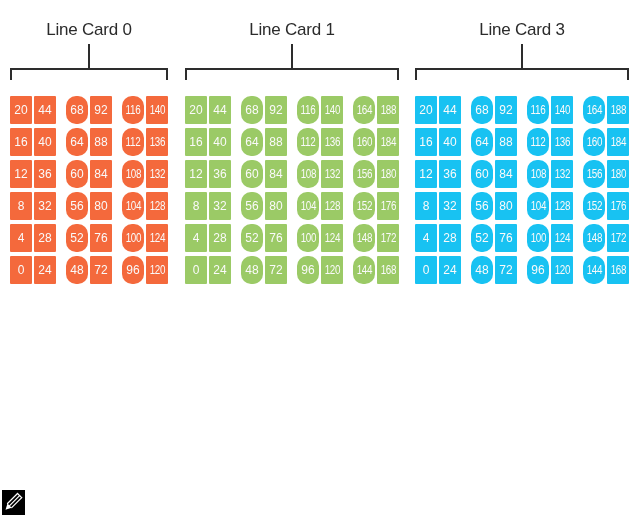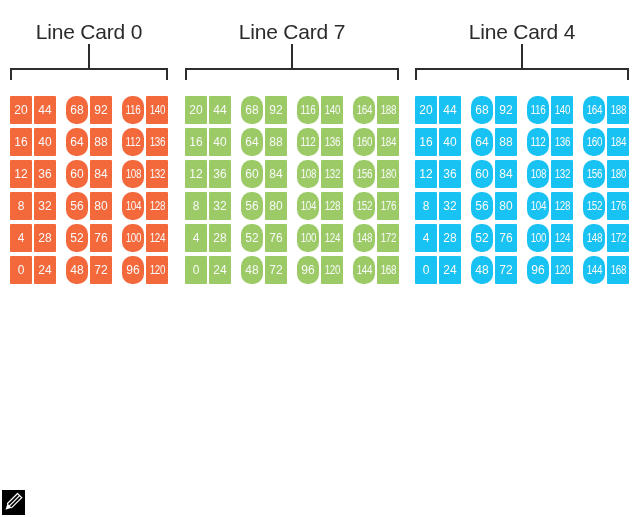--- a/index.html
+++ b/index.html
@@ -13,21 +13,21 @@
   .card {
     position: absolute;
     top: 20px;
   }
   .card-label {
     position: absolute;
     top: 0;
     left: 0;
     width: 100%;
     text-align: center;
-    font-size: 21px;
+    font-size: 17px;
     letter-spacing: -0.2px;
     color: #2b2b2b;
     white-space: nowrap;
   }
   .tick {
     position: absolute;
     top: 24px;
     left: 50%;
     width: 2px;
     height: 24px;
@@ -202,21 +202,21 @@
           <span>96</span>
         </div>
         <div class="cell">
           <span class="d3">120</span>
         </div>
       </div>
     </div>
 </div>
 
 <div class="card" style="left: 185px; width: 214px; --cell-color: #9bca66;">
-  <div class="card-label">Line Card 7</div>
+  <div class="card-label">Line Card 1</div>
   <div class="tick"></div>
   <div class="bracket"></div>
   <div class="grid">
       <div class="row">
         <div class="cell">
           <span>20</span>
         </div>
         <div class="cell">
           <span>44</span>
         </div>
@@ -366,21 +366,21 @@
           <span class="d3">144</span>
         </div>
         <div class="cell">
           <span class="d3">168</span>
         </div>
       </div>
     </div>
 </div>
 
 <div class="card" style="left: 415px; width: 214px; --cell-color: #18c2f2;">
-  <div class="card-label">Line Card 4</div>
+  <div class="card-label">Line Card 3</div>
   <div class="tick"></div>
   <div class="bracket"></div>
   <div class="grid">
       <div class="row">
         <div class="cell">
           <span>20</span>
         </div>
         <div class="cell">
           <span>44</span>
         </div>

